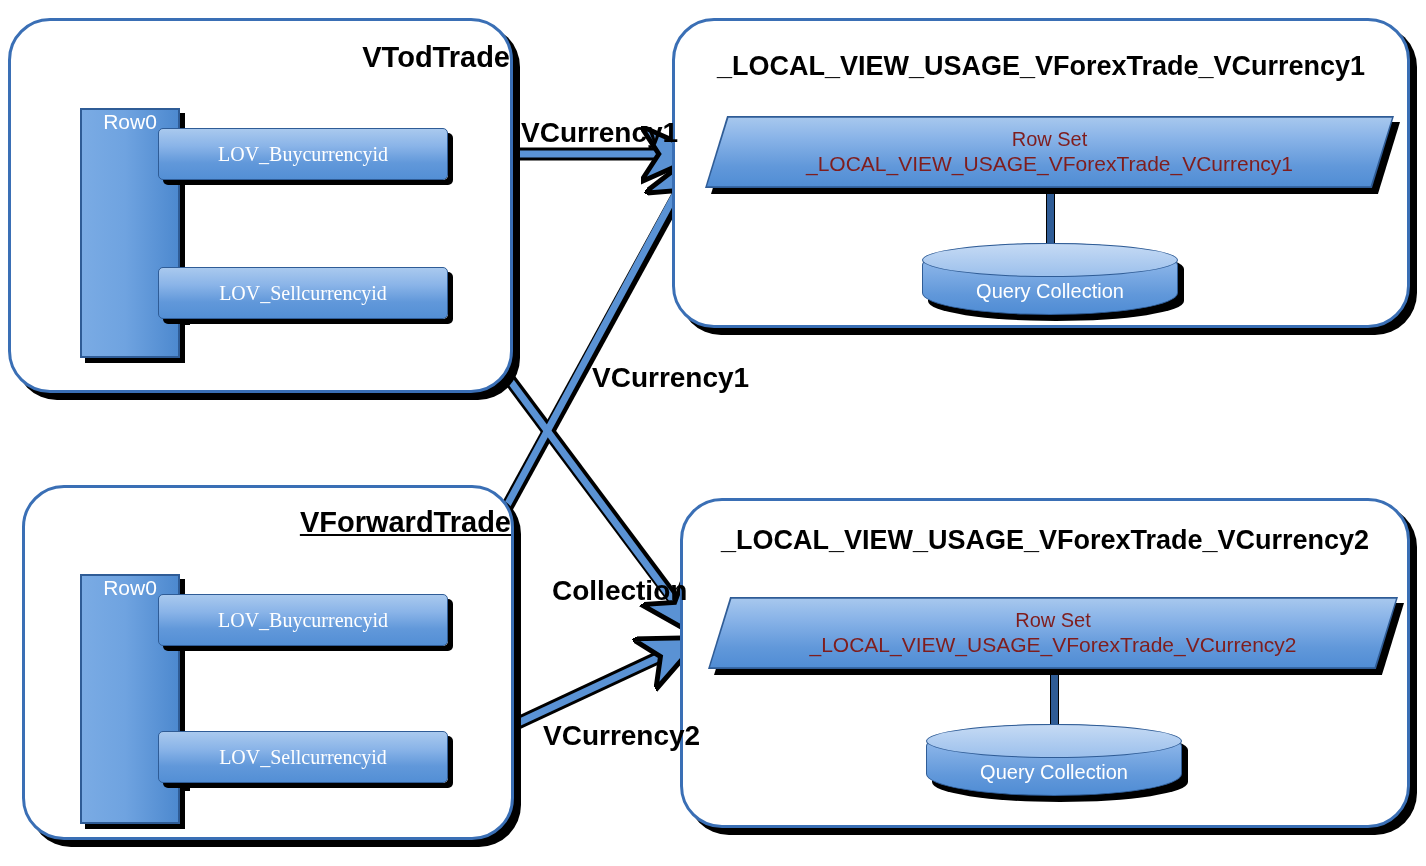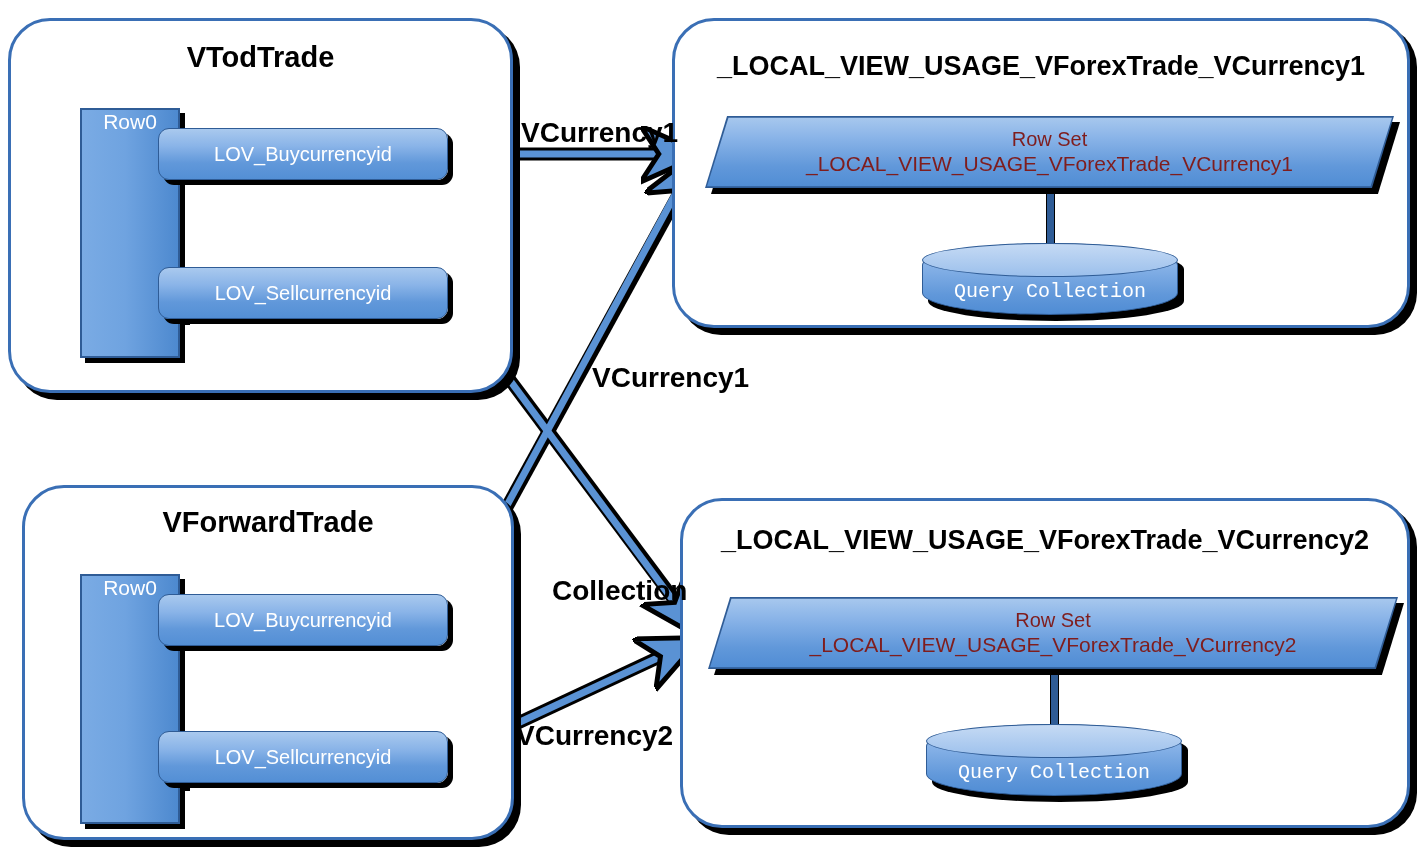--- a/index.html
+++ b/index.html
@@ -24,21 +24,21 @@
     box-shadow:7px 7px 0 0 #000000;
   }
   .panel-title{
     position:absolute;
     left:0;right:0;
     text-align:center;
     color:#000000;
     font-weight:bold;
     white-space:nowrap;
   }
-  .title-lg{font-size:29px;}
+  .title-lg{font-size:29px;text-align:right;}
   .title-sm{font-size:27px;}
 
   
   .rowbar{
     position:absolute;
     box-sizing:border-box;
     border:2px solid #2f5c96;
     background:linear-gradient(to right,#7aabe4 0%,#6fa3e0 45%,#4d89cf 100%);
     box-shadow:5px 5px 0 0 #000000;
     color:#ffffff;
@@ -53,27 +53,28 @@
     border-top:7px solid #000000;
     border-bottom:7px solid #000000;
     background:transparent;
   }
 
   
   .pill{
     position:absolute;
     box-sizing:border-box;
     border:1px solid #2f5c96;
-    border-radius:11px;
+    border-radius:5px;
     background:linear-gradient(to bottom,#a9c9ee 0%,#8ab4e8 34%,#6198da 68%,#538fd5 100%);
     box-shadow:5px 5px 0 0 #000000;
     color:#ffffff;
     font-size:20px;
     display:flex;align-items:center;justify-content:center;
     white-space:nowrap;
+    font-family:Liberation Serif, serif;
   }
 
   
   .rowset-wrap{position:absolute;}
   .rowset-shadow,.rowset{
     position:absolute;left:0;top:0;width:100%;height:100%;
     clip-path:polygon(3.2% 0%, 100% 0%, 96.8% 100%, 0% 100%);
   }
   .rowset-shadow{transform:translate(6px,6px);background:#000000;}
   .rowset-border{
@@ -88,21 +89,21 @@
   }
   .rowset-text{
     position:absolute;left:0;top:0;width:100%;height:100%;
     display:flex;flex-direction:column;align-items:center;justify-content:center;
     color:#7f1d1d;line-height:1.22;white-space:nowrap;
   }
   .rs-l1{font-size:20px;}
   .rs-l2{font-size:21px;}
 
   
-  .cyl{position:absolute;font-family:Liberation Mono, monospace;}
+  .cyl{position:absolute;}
   .cyl-shadow{
     position:absolute;left:6px;top:6px;width:100%;height:100%;
     background:#000000;border-radius:50%/20px 20px 20px 20px;
   }
   .cyl-body{
     position:absolute;left:0;top:0;width:100%;height:100%;
     box-sizing:border-box;
     border:1px solid #2f5c96;
     border-radius:50% / 22px 22px 22px 22px;
     background:linear-gradient(to bottom,#a9c9ee 0%,#8ab4e8 28%,#6198da 72%,#4f8cd4 100%);
@@ -163,21 +164,21 @@
       <span>Row0</span>
     </div>
     <div class="pill" style="left:158px;top:128px;width:290px;height:52px;">
       <span>LOV_Buycurrencyid</span>
     </div>
     <div class="pill" style="left:158px;top:267px;width:290px;height:52px;">
       <span>LOV_Sellcurrencyid</span>
     </div>
 
     <div class="panel" style="left:22px;top:485px;width:492px;height:355px;">
-      <div class="panel-title title-lg" style="top:18px;">VForwardTrade</div>
+      <div class="panel-title title-lg" style="top:18px;text-decoration:underline;">VForwardTrade</div>
     </div>
     <div class="bracket" style="left:128px;top:606px;width:62px;height:185px;"></div>
     <div class="rowbar" style="left:80px;top:574px;width:100px;height:250px;">
       <span>Row0</span>
     </div>
     <div class="pill" style="left:158px;top:594px;width:290px;height:52px;">
       <span>LOV_Buycurrencyid</span>
     </div>
     <div class="pill" style="left:158px;top:731px;width:290px;height:52px;">
       <span>LOV_Sellcurrencyid</span>
@@ -220,16 +221,16 @@
     <div class="cyl" style="left:926px;top:724px;width:256px;height:72px;">
       <div class="cyl-shadow"></div>
       <div class="cyl-body"></div>
       <div class="cyl-top"></div>
       <div class="cyl-label">Query Collection</div>
     </div>
 
     <div class="elabel" style="left:521px;top:117px;">VCurrency1</div>
     <div class="elabel" style="left:592px;top:362px;">VCurrency1</div>
     <div class="elabel" style="left:552px;top:575px;">Collection</div>
-    <div class="elabel" style="left:516px;top:720px;">VCurrency2</div>
+    <div class="elabel" style="left:543px;top:720px;">VCurrency2</div>
 
   </div>
 </div>
 
 </body></html>

